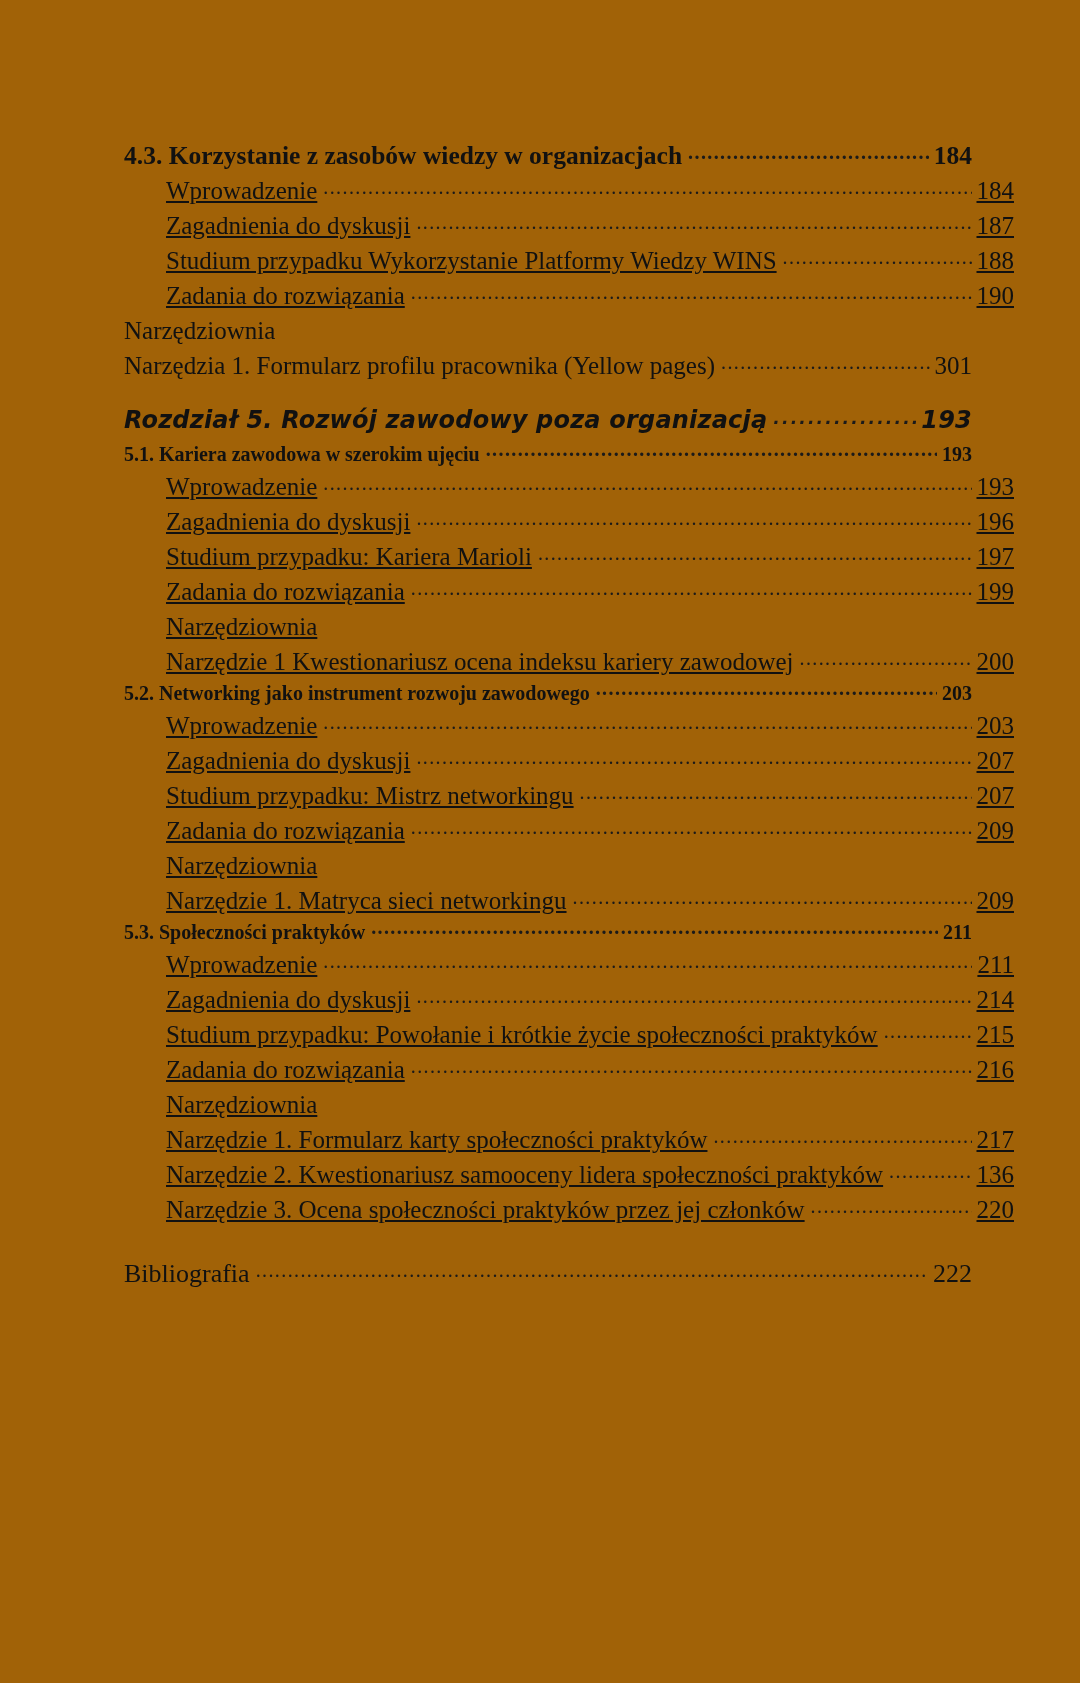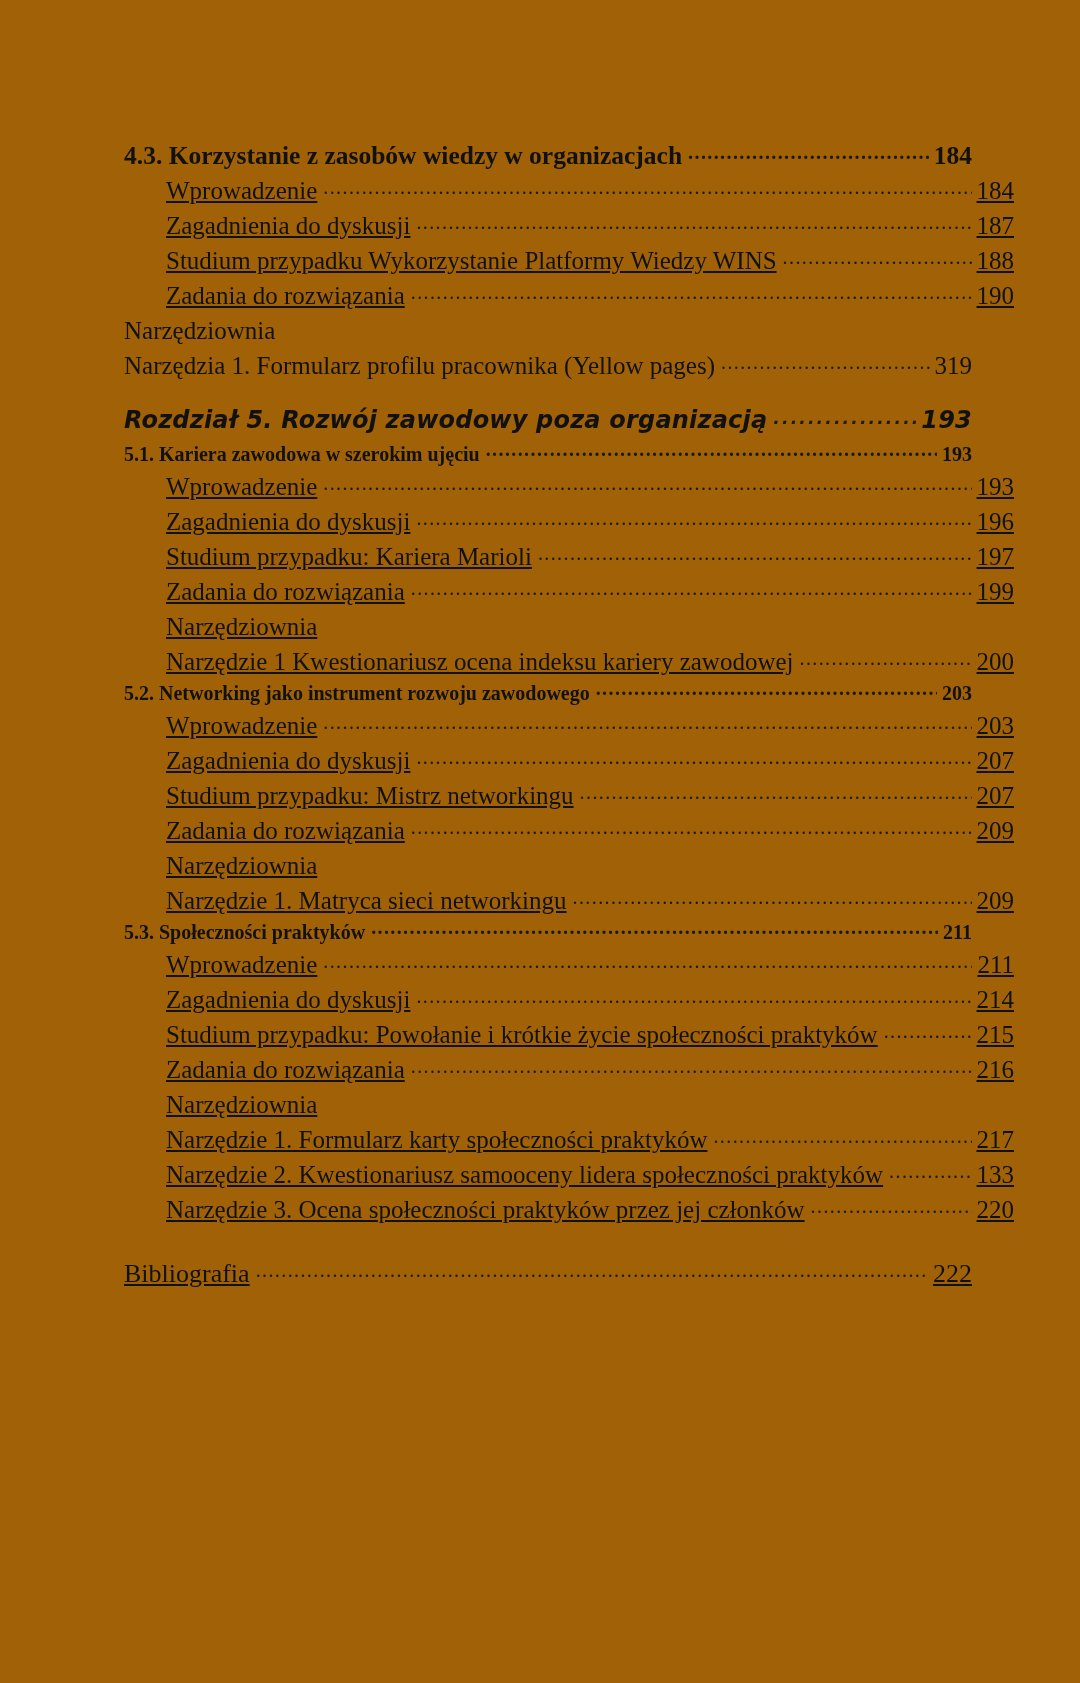--- a/index.html
+++ b/index.html
@@ -105,21 +105,20 @@
     font-weight: bold;
     font-size: 20px;
     margin-left: 0px;
     margin-bottom: 6px;
   }
   .lvl-numbered .page-no { font-weight: bold; }
   .lvl-biblio {
     font-size: 26px;
     margin-left: 0px;
     margin-top: 34px;
-    text-decoration: underline;
   }
 </style>
 </head>
 <body>
 
 <div class="page">
   <div class="toc" id="toc-root">
       <div class="entry lvl-section">
         <span class="label">4.3. Korzystanie z zasobów wiedzy w organizacjach</span>
         <span class="leader"></span>
@@ -146,21 +145,21 @@
         <span class="page-no">190</span>
       </div>
       <div class="entry lvl-plain noleader">
         <span class="label">Narzędziownia</span>
         <span class="leader"></span>
         <span class="page-no"></span>
       </div>
       <div class="entry lvl-plain">
         <span class="label">Narzędzia 1. Formularz profilu pracownika (Yellow pages)</span>
         <span class="leader"></span>
-        <span class="page-no">319</span>
+        <span class="page-no">301</span>
       </div>
       <div class="entry lvl-chapter">
         <span class="label">Rozdział 5. Rozwój zawodowy poza organizacją</span>
         <span class="leader"></span>
         <span class="page-no">193</span>
       </div>
       <div class="entry lvl-numbered">
         <span class="label">5.1. Kariera zawodowa w szerokim ujęciu</span>
         <span class="leader"></span>
         <span class="page-no">193</span>
@@ -261,21 +260,21 @@
         <span class="page-no"></span>
       </div>
       <div class="entry lvl-sub">
         <span class="label">Narzędzie 1. Formularz karty społeczności praktyków</span>
         <span class="leader"></span>
         <span class="page-no">217</span>
       </div>
       <div class="entry lvl-sub">
         <span class="label">Narzędzie 2. Kwestionariusz samooceny lidera społeczności praktyków</span>
         <span class="leader"></span>
-        <span class="page-no">133</span>
+        <span class="page-no">136</span>
       </div>
       <div class="entry lvl-sub">
         <span class="label">Narzędzie 3. Ocena społeczności praktyków przez jej członków</span>
         <span class="leader"></span>
         <span class="page-no">220</span>
       </div>
       <div class="entry lvl-biblio">
         <span class="label">Bibliografia</span>
         <span class="leader"></span>
         <span class="page-no">222</span>

